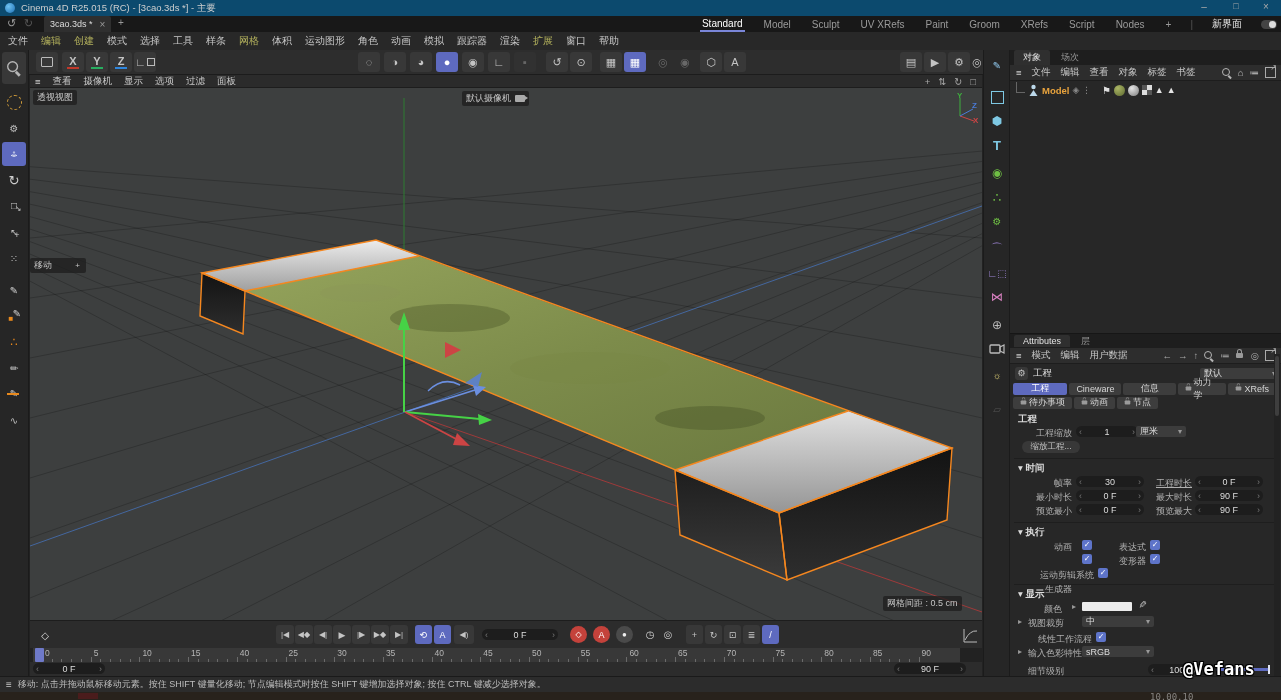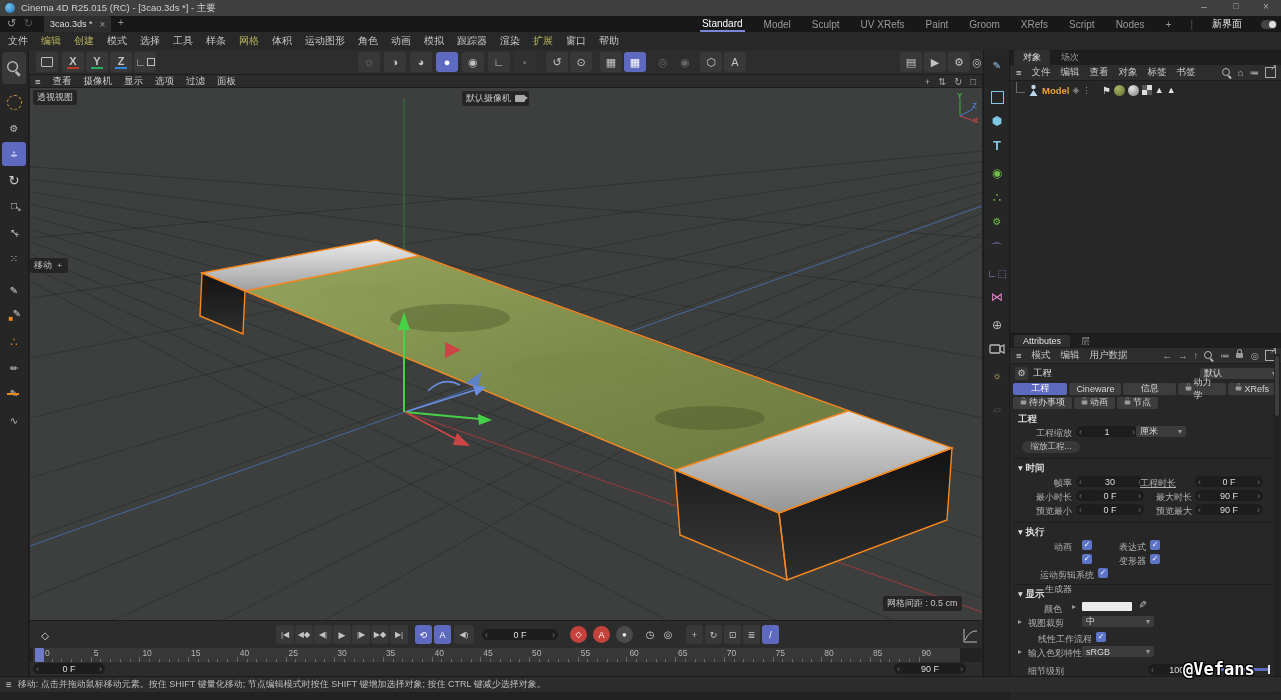--- a/index.html
+++ b/index.html
@@ -34,21 +34,21 @@
   .rt{position:absolute;bottom:0;width:1px;background:#6a6a6a;}
   .vlab{background:rgba(30,30,30,.75);padding:1px 4px;border-radius:2px;font-size:9px;color:#c6c6c6;}
   .stack{position:relative;display:inline-block;width:14px;height:14px;}
   .stack span{position:absolute;left:0;top:0;width:14px;height:14px;text-align:center;line-height:14px;}
 </style>
 </head>
 <body>
 
 <div id="app">
 
-  <div class="abs row" style="left:0;top:0;width:1281px;height:16px;background:#404040;">
+  <div class="abs row" style="left:0;top:0;width:1281px;height:16px;background:#0c4a6e;">
     <span class="abs" style="left:5px;top:3px;width:10px;height:10px;border-radius:50%;background:radial-gradient(circle at 35% 35%,#6ec2f0,#1d6fb4);"></span>
     <span class="abs" style="left:21px;top:2px;font-size:9.5px;color:#cfcfcf;">Cinema 4D R25.015 (RC) - [3cao.3ds *] - 主要</span>
     <span class="abs" style="left:1192px;top:1px;width:24px;text-align:center;color:#aaa;">–</span>
     <span class="abs" style="left:1224px;top:1px;width:24px;text-align:center;color:#aaa;font-size:9px;">□</span>
     <span class="abs" style="left:1254px;top:1px;width:24px;text-align:center;color:#aaa;">×</span>
   </div>
 
   <div class="abs" style="left:0;top:16px;width:1281px;height:16px;background:#181818;">
     <span class="abs" style="left:7px;top:1px;color:#9a9a9a;font-size:11px;">↺</span>
     <span class="abs" style="left:24px;top:1px;color:#555;font-size:11px;">↻</span>
@@ -298,21 +298,21 @@
     <div class="abs" style="left:918px;top:4px;width:30px;height:32px;">
       <svg width="30" height="32">
         <line x1="12" y1="24" x2="12" y2="6" stroke="#3fae3f"></line>
         <line x1="12" y1="24" x2="26" y2="29" stroke="#cc4444"></line>
         <line x1="12" y1="24" x2="25" y2="17" stroke="#4a7bd8"></line>
         <text x="9" y="6" fill="#3fae3f" font-size="8" font-weight="bold">Y</text>
         <text x="24" y="16" fill="#4a7bd8" font-size="8" font-weight="bold">Z</text>
         <text x="25" y="31" fill="#cc4444" font-size="8" font-weight="bold">X</text>
       </svg>
     </div>
-    <div class="abs row vlab" style="left:0px;top:170px;gap:3px;">
+    <div class="abs row vlab" style="left:0px;top:170px;gap:21px;">
       <span>移动</span>
       <span class="stack" style="width:9px;height:9px;">
           <span style="font-size:8px;line-height:9px;width:9px;">+</span>
         </span>
     </div>
     <span class="abs vlab" style="left:853px;top:508px;">网格间距 : 0.5 cm</span>
   </div>
 
   <div class="abs" style="left:30px;top:620px;width:952px;height:28px;background:#2c2c2c;border-top:1px solid #1d1d1d;box-sizing:border-box;">
     <div class="abs row" style="left:6px;top:5px;width:18px;height:18px;justify-content:center;color:#ddd;">◇</div>
@@ -620,21 +620,21 @@
 
     <div class="abs" style="left:4px;top:124px;width:260px;border-top:1px solid #1e1e1e;"></div>
     <span class="abs sechdr" style="left:8px;top:128px;">▾ <span>时间</span></span>
 
     <span class="abs lbl" style="left:4px;top:143px;width:58px;text-align:right;">帧率</span>
     <div class="abs spin" style="left:66px;top:142px;width:62px;">
         <span class="arr">‹</span>
         <span>30</span>
         <span class="arr">›</span>
       </div>
-    <span class="abs lbl" style="left:130px;top:143px;width:52px;text-decoration:underline;">工程时长</span>
+    <span class="abs lbl" style="left:130px;top:143px;width:52px;text-align:right;text-decoration:underline;">工程时长</span>
     <div class="abs spin" style="left:185px;top:142px;width:62px;">
         <span class="arr">‹</span>
         <span>0 F</span>
         <span class="arr">›</span>
       </div>
 
     <span class="abs lbl" style="left:4px;top:157px;width:58px;text-align:right;">最小时长</span>
     <div class="abs spin" style="left:66px;top:156px;width:62px;">
         <span class="arr">‹</span>
         <span>0 F</span>
@@ -716,16 +716,20 @@
 
     <div class="abs" style="left:264px;top:20px;width:6px;height:340px;background:#222;">
         <span style="position:absolute;left:1px;top:2px;width:4px;height:60px;background:#3e3e3e;border-radius:2px;"></span>
       </div>
   </div>
 
   <div class="abs row" style="left:0;top:676px;width:1281px;height:16px;background:#2c2c2c;border-top:1px solid #1a1a1a;box-sizing:border-box;gap:6px;padding-left:6px;">
     <span>≡</span>
     <span style="font-size:9px;color:#bdbdbd;">移动: 点击并拖动鼠标移动元素。按住 SHIFT 键量化移动; 节点编辑模式时按住 SHIFT 键增加选择对象; 按住 CTRL 键减少选择对象。</span>
   </div>
+  <div class="abs" style="left:0;top:692px;width:1281px;height:8px;background:#28221c;overflow:hidden;">
+    <span style="position:absolute;left:78px;top:1px;width:20px;height:6px;background:#4a1c1c;"></span>
+    <span style="position:absolute;left:1150px;top:0;font-size:9px;color:rgba(210,210,210,.55);font-family:'DejaVu Sans Mono',monospace;">10.00.10</span>
+  </div>
 
   <div class="abs" style="left:1183px;top:659px;font-family:'DejaVu Sans Mono',monospace;font-weight:bold;font-size:17px;color:#fff;text-shadow:1px 1px 0 #000,-1px -1px 0 #000,1px -1px 0 #000,-1px 1px 0 #000;z-index:50;">@Vefans</div>
 
 </div>
 
 </body></html>

